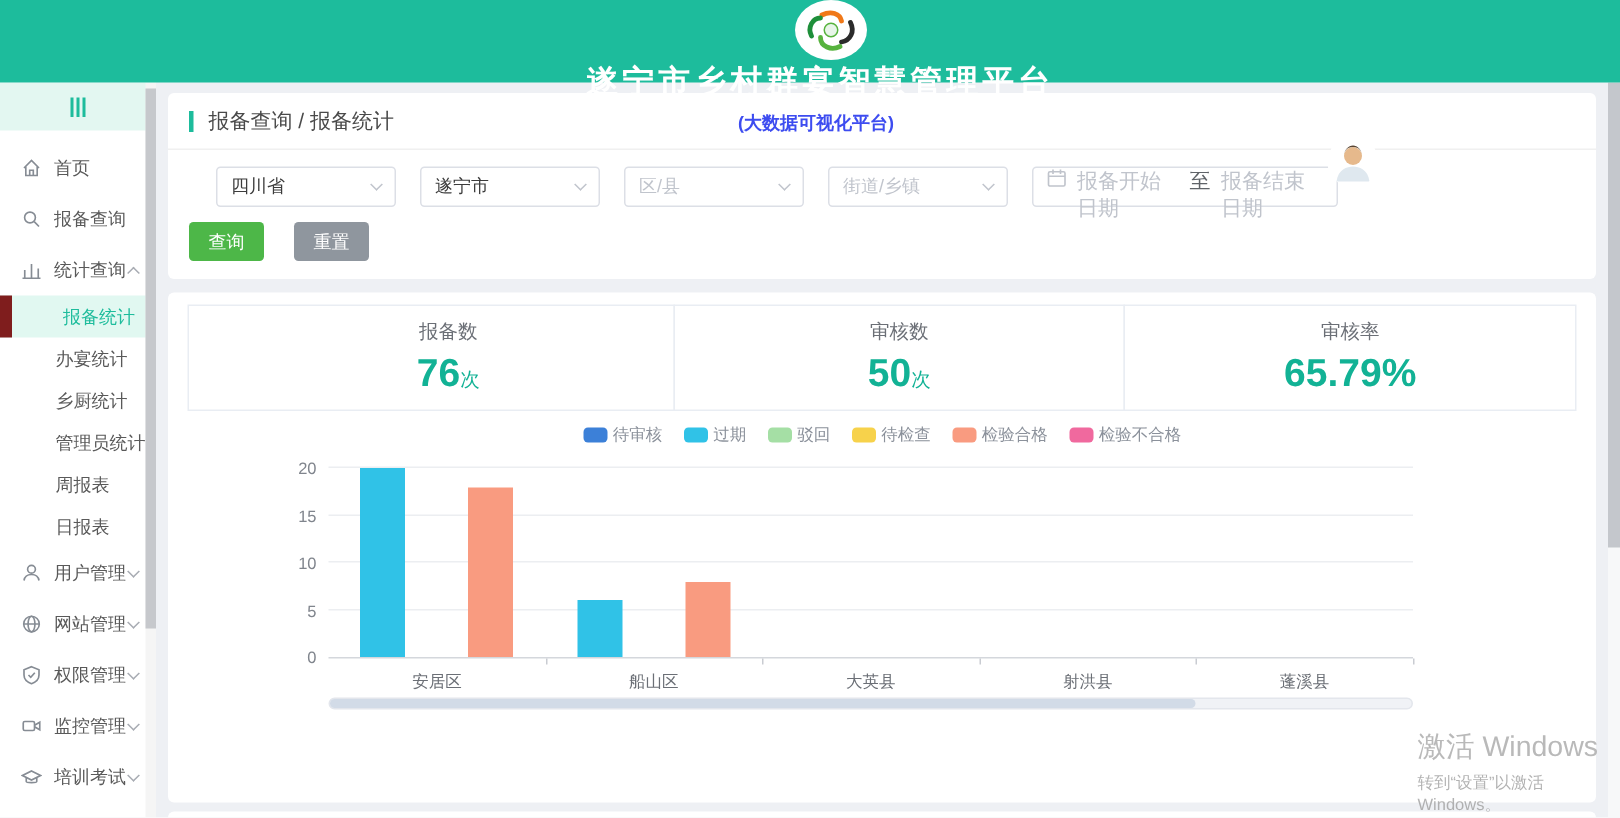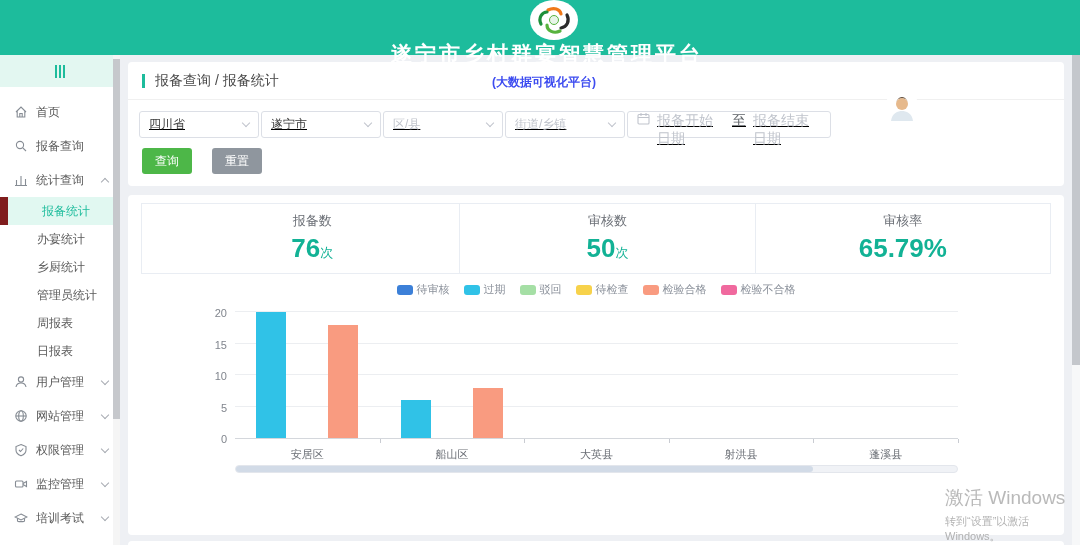--- a/index.html
+++ b/index.html
@@ -13,21 +13,21 @@
   .app-subtitle { color:#3d4cf0; font-size:12px; font-weight:bold; margin-left:8px; margin-top:6px; }
   .header-right { margin-left:auto; margin-right:34px; display:flex; align-items:center; }
   .avatar { width:34px; height:34px; border-radius:50%; background:#fff; overflow:hidden; flex:none; }
   .welcome { color:#fff; font-size:13px; }
   .caret-down-w { width:0; height:0; border-left:4px solid transparent; border-right:4px solid transparent; border-top:5px solid #fff; margin-left:2px; }
 
   
   .layout { display:flex; height:490px; }
 
   
-  .sidebar { width:120px; background:#fff; position:relative; flex:none; overflow:hidden; }
+  .sidebar { width:104px; background:#fff; position:relative; flex:none; overflow:hidden; }
   .sidebar-toggle { height:32px; background:#e3f7f1; display:flex; align-items:center; justify-content:center; gap:2px; cursor:pointer; }
   .sidebar-toggle i { display:block; width:2px; height:13px; background:#1dbc9c; }
   .menu { padding-top:8px; }
   .menu-item { height:34px; display:flex; align-items:center; padding:0 8px 0 13px; font-size:12px; color:#595959; cursor:pointer; }
   .menu-sub { height:28px; display:flex; align-items:center; padding-left:34px; font-size:12px; color:#595959; cursor:pointer; border-left:3px solid transparent; }
   .menu-sub.active { background:#e1f8f1; color:#1dbc9c; border-left:8px solid #7f1d1d; }
   .mi-icon { width:15px; height:15px; margin-right:8px; display:flex; align-items:center; justify-content:center; flex:none; }
   .mi-icon svg { width:14px; height:14px; stroke:#868c94; fill:none; stroke-width:1.1; }
   .mi-label { flex:1; white-space:nowrap; }
   .mcaret { width:6px; height:6px; border-right:1px solid #a7abb2; border-bottom:1px solid #a7abb2; flex:none; margin-right:4px; }
@@ -37,21 +37,21 @@
   .side-scroll .thumb { position:absolute; top:4px; left:0; width:7px; height:360px; background:#c6c8cc; }
 
   
   .main { flex:1; padding:7px 16px 0 8px; position:relative; overflow:hidden; }
   .card { background:#fff; border-radius:4px; }
 
   
   .card-head { height:38px; display:flex; align-items:center; padding:0 14px; border-bottom:1px solid #f0f0f0; }
   .accent { width:3px; height:14px; background:#1dbc9c; margin-right:10px; flex:none; }
   .breadcrumb { font-size:14px; color:#4a4a4a; }
-  .filter-row { display:flex; gap:2px; padding:11px 11px 0; align-items:center;text-decoration:underline; }
+  .filter-row { display:flex; gap:16px; padding:11px 32px 0; align-items:center; }
   .select { width:120px; height:27px; border:1px solid #dcdfe6; border-radius:3px; display:flex; align-items:center; justify-content:space-between; padding:0 9px; font-size:12px; color:#3c3c3c; background:#fff; cursor:pointer; }
   .select.placeholder { color:#c0c4cc; }
   .sel-caret { width:6px; height:6px; border-right:1px solid #c0c4cc; border-bottom:1px solid #c0c4cc; transform:rotate(45deg); margin-top:-3px; flex:none; }
   .date-range { width:204px; height:27px; border:1px solid #dcdfe6; border-radius:3px; display:flex; gap:7px; padding:0 9px; font-size:14px; color:#c0c4cc; background:#fff; cursor:text; }
   .date-range .sep { color:#5f6368; }
   .cal-icon svg { width:13px; height:13px; stroke:#c0c4cc; fill:none; stroke-width:1.1; display:block; }
   .btn-row { display:flex; gap:20px; padding:10px 14px 12px; }
   .btn { border:none; border-radius:3px; font-size:12px; height:26px; padding:0 13px; color:#fff; cursor:pointer; font-family:inherit; }
   .btn-green { background:#4db748; }
   .btn-gray { background:#8f969e; }

